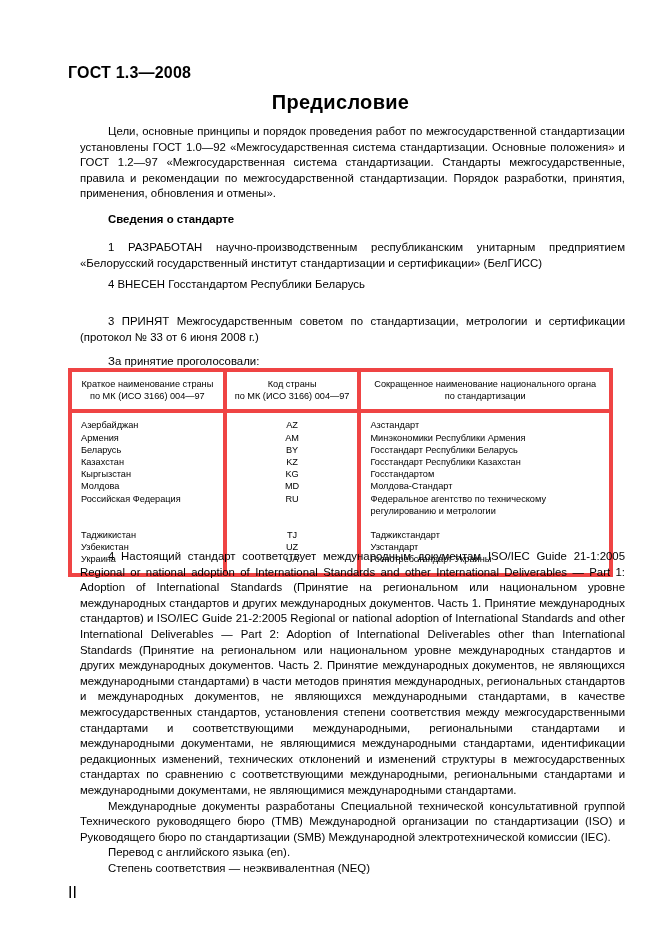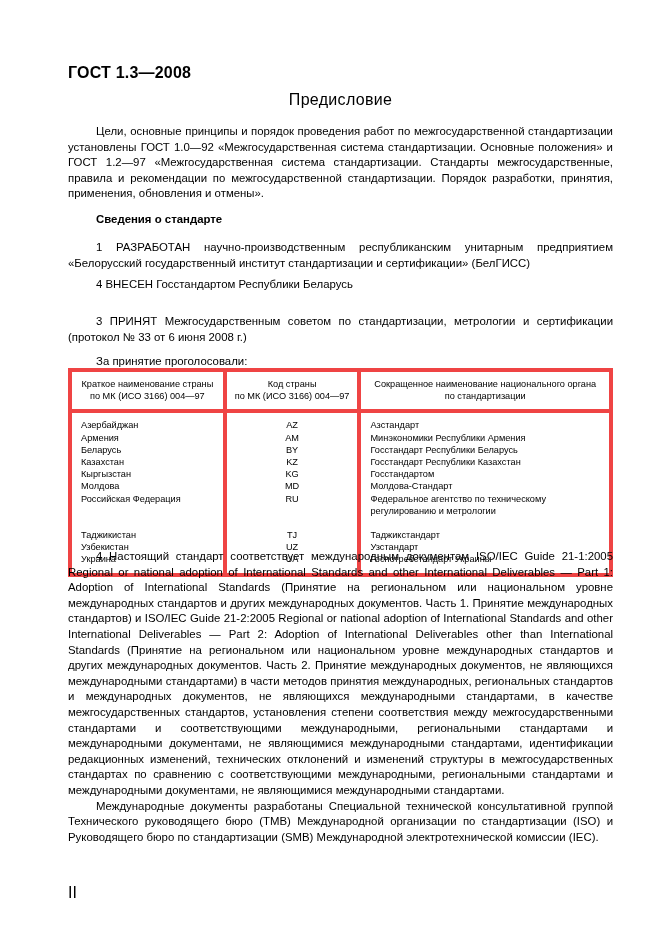--- a/index.html
+++ b/index.html
@@ -32,43 +32,43 @@
     font-size: 16px;
     font-weight: bold;
     letter-spacing: 0.2px;
   }
   .doc-title {
     position: absolute;
     left: 0;
     top: 91px;
     width: 545px;
     text-align: center;
-    font-size: 16px;
-    font-weight: normal;
+    font-size: 20px;
+    font-weight: bold;
     letter-spacing: 0.3px;
   }
   p.body-par {
     margin: 0;
     font-size: 11.4px;
     line-height: 15.6px;
     text-align: justify;
     text-justify: inter-word;
     text-indent: 28px;
     hyphens: manual;
   }
   .section-head {
     font-size: 11.4px;
     font-weight: bold;
     line-height: 15.6px;
     text-indent: 28px;
   }
   .blk {
     position: absolute;
     width: 545px;
-    left: 0;
+    left: 12px;
   }
   
   #par-intro   { top: 124px; }
   #svedeniya   { top: 212px; }
   #par-1       { top: 240px; }
   #par-2       { top: 277px; }
   #par-3       { top: 314px; }
   #par-vote    { top: 354px; }
 
   table.vote {
@@ -222,19 +222,21 @@
               <span class="rowline pad-l">Госпотребстандарт Украины</span>
             </div>
           </td>
         </tr>
       </tbody>
     </table>
 
     <div class="blk" id="par-4">
       <p class="body-par">4  Настоящий стандарт соответствует международным документам ISO/IEC Guide 21-1:2005 Regional or national adoption of International Standards and other International Deliverables — Part 1: Adoption of International Standards (Принятие на региональном или национальном уровне международных стандартов и других международных документов. Часть 1. Принятие международных стандартов) и ISO/IEC Guide 21-2:2005 Regional or national adoption of International Standards and other International Deliverables — Part 2: Adoption of International Deliverables other than International Standards (Принятие на региональном или национальном уровне международных стандартов и других международных документов. Часть 2. Принятие международных документов, не являющихся международными стандартами) в части методов принятия международных, региональных стандартов и международных документов, не являющихся международными стандартами, в качестве межгосударственных стандартов, установления степени соответствия между межгосударственными стандартами и соответствующими международными, региональными стандартами и международными документами, не являющимися международными стандартами, идентификации редакционных изменений, технических отклонений и изменений структуры в межгосударственных стандартах по сравнению с соответствующими международными, региональными стандартами и международными документами, не являющимися международными стандартами.</p>
       <p class="body-par">Международные документы разработаны Специальной технической консультативной группой Технического руководящего бюро (TMB) Международной организации по стандартизации (ISO) и Руководящего бюро по стандартизации (SMB) Международной электротехнической комиссии (IEC).</p>
+      <p class="body-par">Перевод с английского языка (en).</p>
+      <p class="body-par">Степень соответствия — неэквивалентная (NEQ)</p>
     </div>
 
   </div>
 
   <div class="page-number">II</div>
 
 </div>
 
 </body></html>

